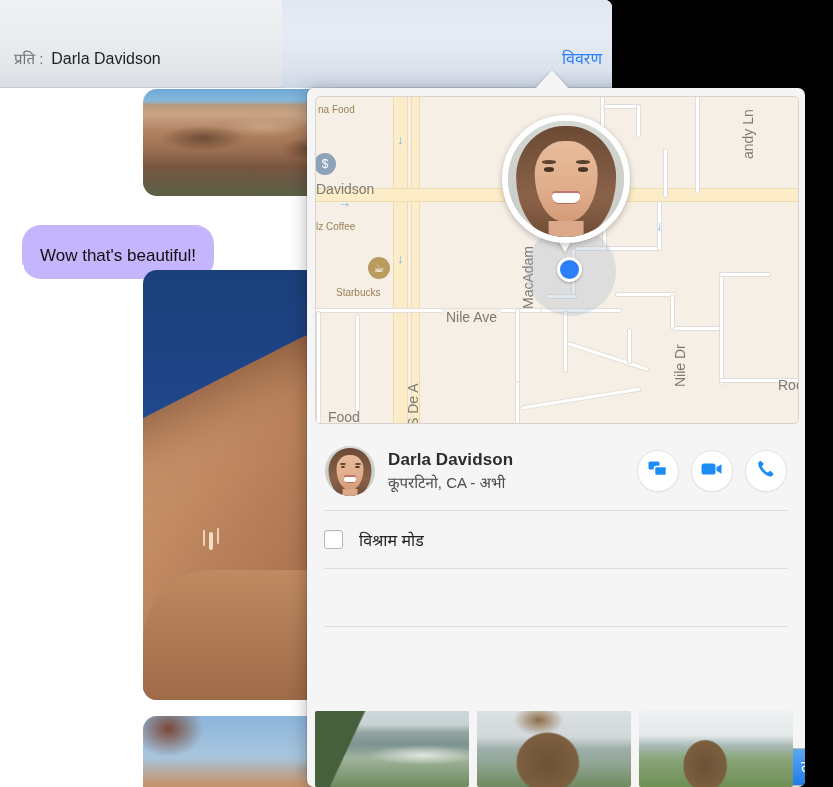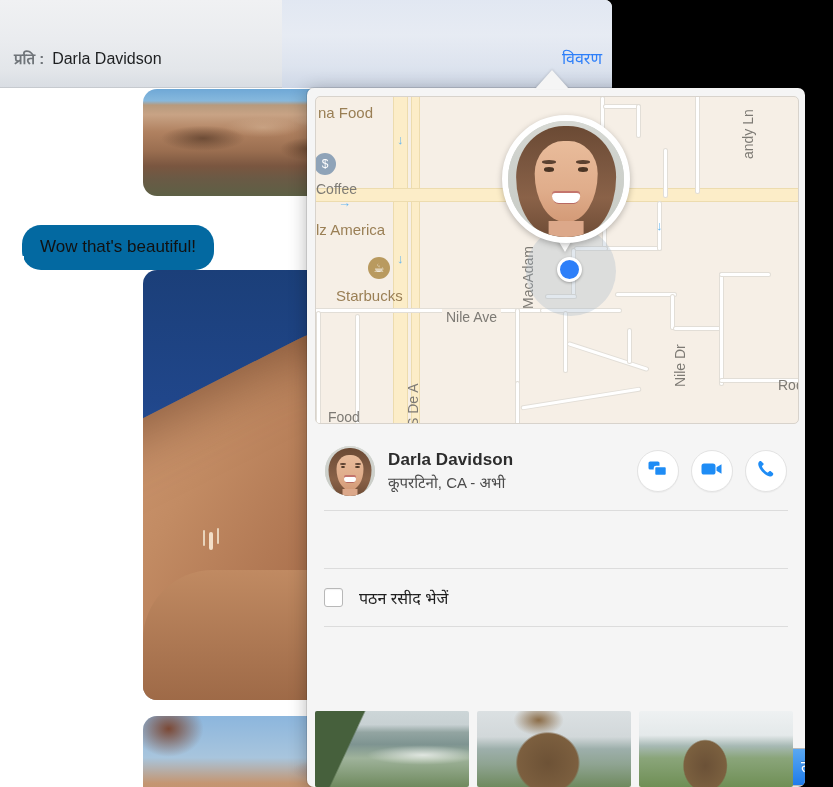--- a/index.html
+++ b/index.html
@@ -48,21 +48,20 @@
     position: absolute;
     left: 14px;
     top: 48px;
     display: flex;
     align-items: baseline;
     gap: 8px;
   }
   .to-label {
     font-size: 15px;
     color: #6f7479;
-    font-weight: bold;
   }
   .to-value {
     font-size: 16px;
     color: #1d1f21;
   }
   #details-button {
     position: absolute;
     right: 10px;
     top: 47px;
     font-size: 16px;
@@ -101,24 +100,24 @@
       radial-gradient(ellipse 60px 18px at 20% 46%, rgba(60,38,25,.55), transparent 70%),
       radial-gradient(ellipse 40px 16px at 55% 56%, rgba(70,44,28,.5), transparent 70%),
       radial-gradient(ellipse 70px 22px at 84% 62%, rgba(50,32,20,.6), transparent 70%),
       radial-gradient(ellipse 55px 14px at 40% 36%, rgba(220,190,160,.45), transparent 70%),
       radial-gradient(ellipse 90px 10px at 70% 30%, rgba(230,205,175,.4), transparent 70%);
   }
 
   .bubble {
     position: absolute;
     left: 22px; top: 136px;
-    background: #0369a1;
+    background: #c4b5fd;
     color: #111;
     font-size: 17px;
-    padding: 12px 18px 13px 18px;
+    padding: 21px 18px 13px 18px;
     border-radius: 19px;
     max-width: 330px;
   }
   .bubble::before {
     content: "";
     position: absolute;
     left: -6px; bottom: 0px;
     width: 18px; height: 18px;
     background: #e5e5ea;
     border-bottom-right-radius: 14px;
@@ -242,21 +241,21 @@
   .map-label {
     position: absolute;
     font-size: 14px;
     color: #8d8578;
     white-space: nowrap;
   }
   .map-label.vert {
     transform: rotate(-90deg);
     transform-origin: left top;
   }
-  .map-label.brown { color: #9a7f55; font-size: 15px; text-align: center; }
+  .map-label.brown { color: #9a7f55; font-size: 10px; text-align: center; }
   .map-label.gray { color: #7d7a74; }
   .arrow-blue {
     position: absolute;
     color: #66b6f0;
     font-size: 13px;
     line-height: 1;
   }
   .poi-circle {
     position: absolute;
     width: 22px; height: 22px;
@@ -576,22 +575,22 @@
     <div class="road" style="left:358px; top:230px; width:48px; height:3px;"></div>
     <div class="road" style="left:404px; top:176px; width:3px; height:112px;"></div>
     <div class="road" style="left:404px; top:176px; width:50px; height:3px;"></div>
     <div class="road" style="left:404px; top:282px; width:80px; height:3px;"></div>
     <div class="road" style="left:250px; top:258px; width:84px; height:3px; transform:rotate(18deg);"></div>
     <div class="road" style="left:200px; top:285px; width:3px; height:45px;"></div>
     <div class="road" style="left:312px; top:232px; width:3px; height:34px;"></div>
     <div class="road" style="left:205px; top:300px; width:120px; height:3px; transform:rotate(-9deg);"></div>
 
     <div class="map-label brown" style="left:2px; top:7px;">na Food</div>
-    <div class="map-label gray" style="left:0px; top:84px;">Coffee</div>
-    <div class="map-label brown" style="left:0px; top:124px;">lz America</div>
+    <div class="map-label gray" style="left:0px; top:84px;">Davidson</div>
+    <div class="map-label brown" style="left:0px; top:124px;">lz Coffee</div>
     <div class="map-label brown" style="left:20px; top:190px;">Starbucks</div>
     <div class="map-label gray" style="left:126px; top:212px; background:#f6efe6; padding:0 4px;">Nile Ave</div>
     <div class="map-label gray" style="left:12px; top:312px; text-decoration:underline;">Food</div>
     <div class="map-label gray vert" style="left:89px; top:330px;">S De A</div>
     <div class="map-label gray vert" style="left:204px; top:212px;">MacAdam</div>
     <div class="map-label gray vert" style="left:356px; top:290px;">Nile Dr</div>
     <div class="map-label gray vert" style="left:424px; top:62px;">andy Ln</div>
     <div class="map-label gray" style="left:462px; top:280px;">Rod</div>
 
     <div class="arrow-blue" style="left:81px; top:36px;">↓</div>
@@ -664,27 +663,27 @@
           <svg width="18" height="18" viewBox="0 0 18 18">
             <path d="M4.2 1.2c-.9-.5-1.9.1-2.5 1.1-.7 1.2-.6 2.7.2 4.4 1 2.2 2.6 4.3 4.4 6 1.8 1.7 3.8 3 5.7 3.6 1.5.5 2.8.3 3.6-.7.7-.9 1-2 .3-2.7l-2.1-1.7c-.5-.4-1.2-.3-1.7.2l-.9.9c-.3.3-.7.3-1 .1-1.1-.7-2.2-1.6-3.1-2.6-.9-1-1.6-2-2-3-.2-.4-.1-.8.2-1l.9-.7c.5-.4.6-1.1.3-1.7z" fill="#1e8cf5"></path>
           </svg>
         </span>
       </div>
     </div>
   </div>
 
   <div class="divider" style="top:422px;"></div>
 
+  <div class="check-row" style="top:423px;">
+    <div class="checkbox"></div>
+    <div class="check-label">विश्राम मोड</div>
+  </div>
 
   <div class="divider" style="top:480px;"></div>
 
-  <div class="check-row" style="top:481px;">
-    <div class="checkbox"></div>
-    <div class="check-label">पठन रसीद भेजें</div>
-  </div>
 
   <div class="divider" style="top:538px;"></div>
 
   <div id="segmented">
     <div id="seg-wrap">
       <div class="seg active">तस्वीरें</div>
 
     </div>
   </div>
 

